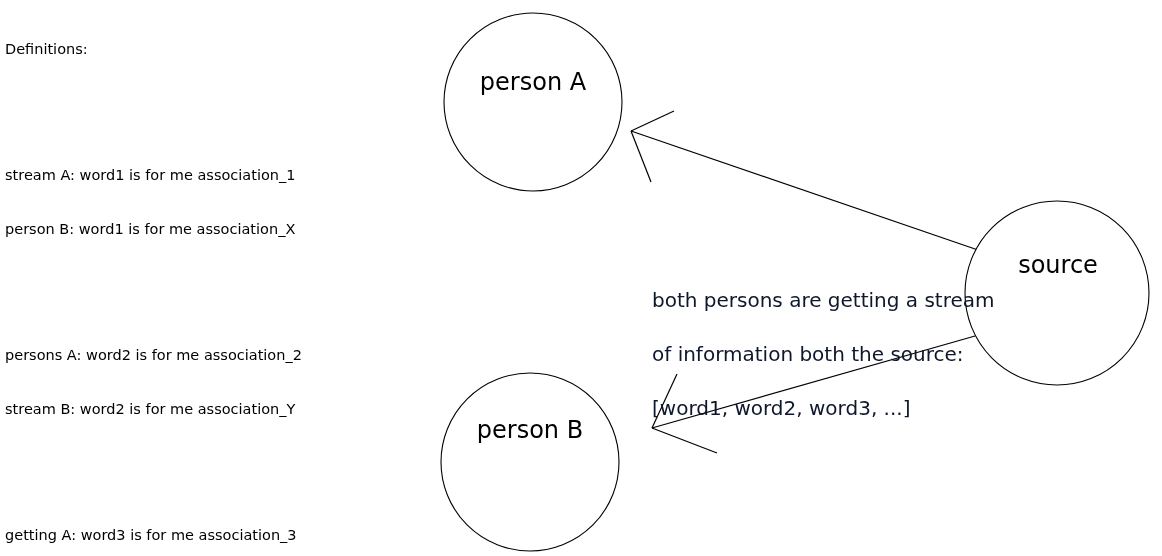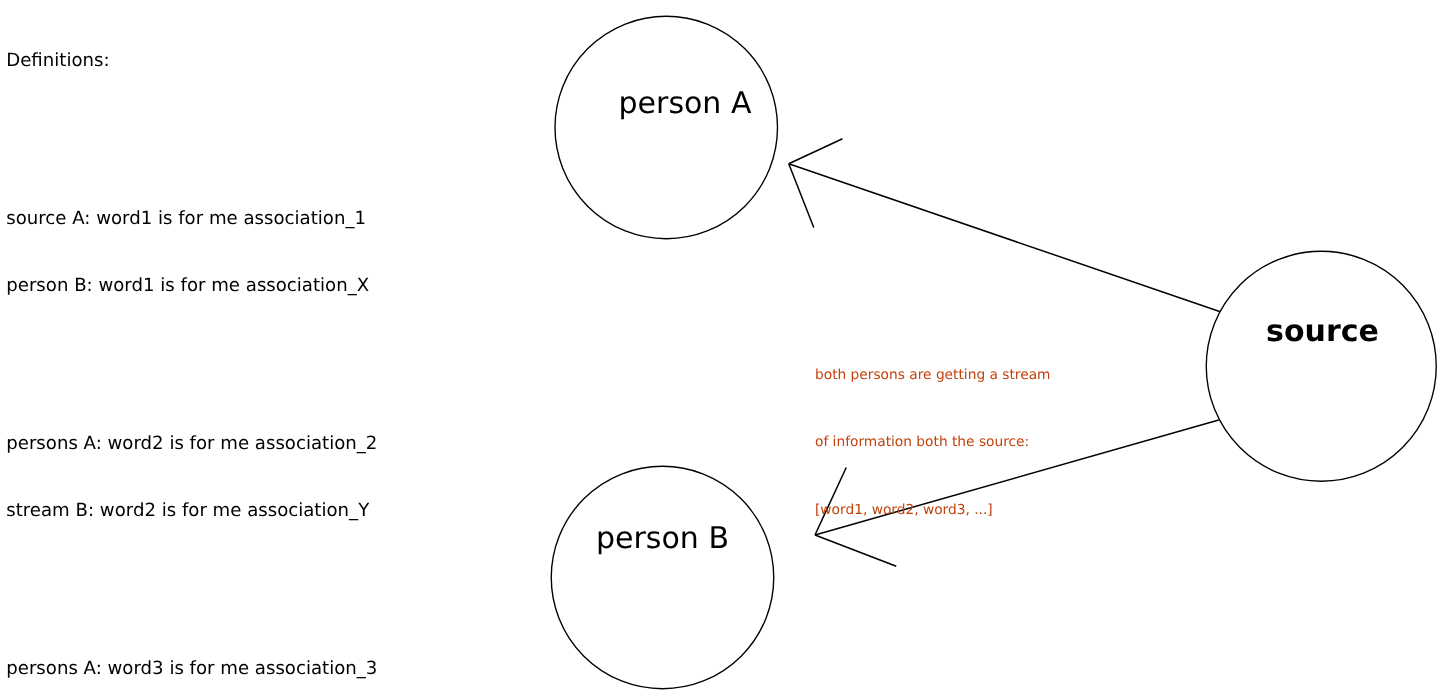--- a/index.html
+++ b/index.html
@@ -48,56 +48,55 @@
     display: block;
     height: 18px;
   }
 
   
   .stream-caption {
     position: absolute;
     left: 652px;
     top: 255px;
     width: 300px;
-    font-size: 11px;
+    font-size: 20px;
     line-height: 18px;
     white-space: pre;
-    color: #c2410c;
+    color: #0f172a;
   }
   .cap-line {
     display: block;
     height: 18px;
     white-space: pre;
   }
 
   
   .node-label {
     position: absolute;
     font-size: 24px;
     line-height: 28px;
     color: #000000;
     white-space: nowrap;
     text-align: center;
   }
   #label-person-a {
-    left: 458px;
+    left: 443px;
     top: 68px;
     width: 180px;
     text-align: center;
   }
   #label-person-b {
     left: 440px;
     top: 416px;
     width: 180px;
   }
   #label-source {
     left: 967px;
     top: 251px;
     width: 182px;
-    font-weight: bold;
   }
 </style>
 </head>
 <body>
 
 <div id="canvas">
 
   <svg id="vector-layer" viewBox="0 0 1162 556">
 
     <g>
@@ -114,29 +113,29 @@
 
     <circle cx="533" cy="102" r="89" fill="#ffffff" stroke="#000000" stroke-width="1.1"></circle>
     <circle cx="530" cy="462" r="89" fill="#ffffff" stroke="#000000" stroke-width="1.1"></circle>
     <circle cx="1057" cy="293" r="92" fill="#ffffff" stroke="#000000" stroke-width="1.1"></circle>
   </svg>
 
   <div class="definitions-block">
     <span class="def-line">Definitions:</span>
     <span class="def-gap"></span>
 
-    <span class="def-line">source A: word1 is for me association_1</span>
+    <span class="def-line">stream A: word1 is for me association_1</span>
     <span class="def-line">person B: word1 is for me association_X</span>
     <span class="def-gap"></span>
 
     <span class="def-line">persons A: word2 is for me association_2</span>
     <span class="def-line">stream B: word2 is for me association_Y</span>
     <span class="def-gap"></span>
 
-    <span class="def-line">persons A: word3 is for me association_3</span>
+    <span class="def-line">getting A: word3 is for me association_3</span>
     
     
 
     
     
     
   </div>
 
   <div class="stream-caption">
     <span class="cap-line">both persons are getting a stream</span>

